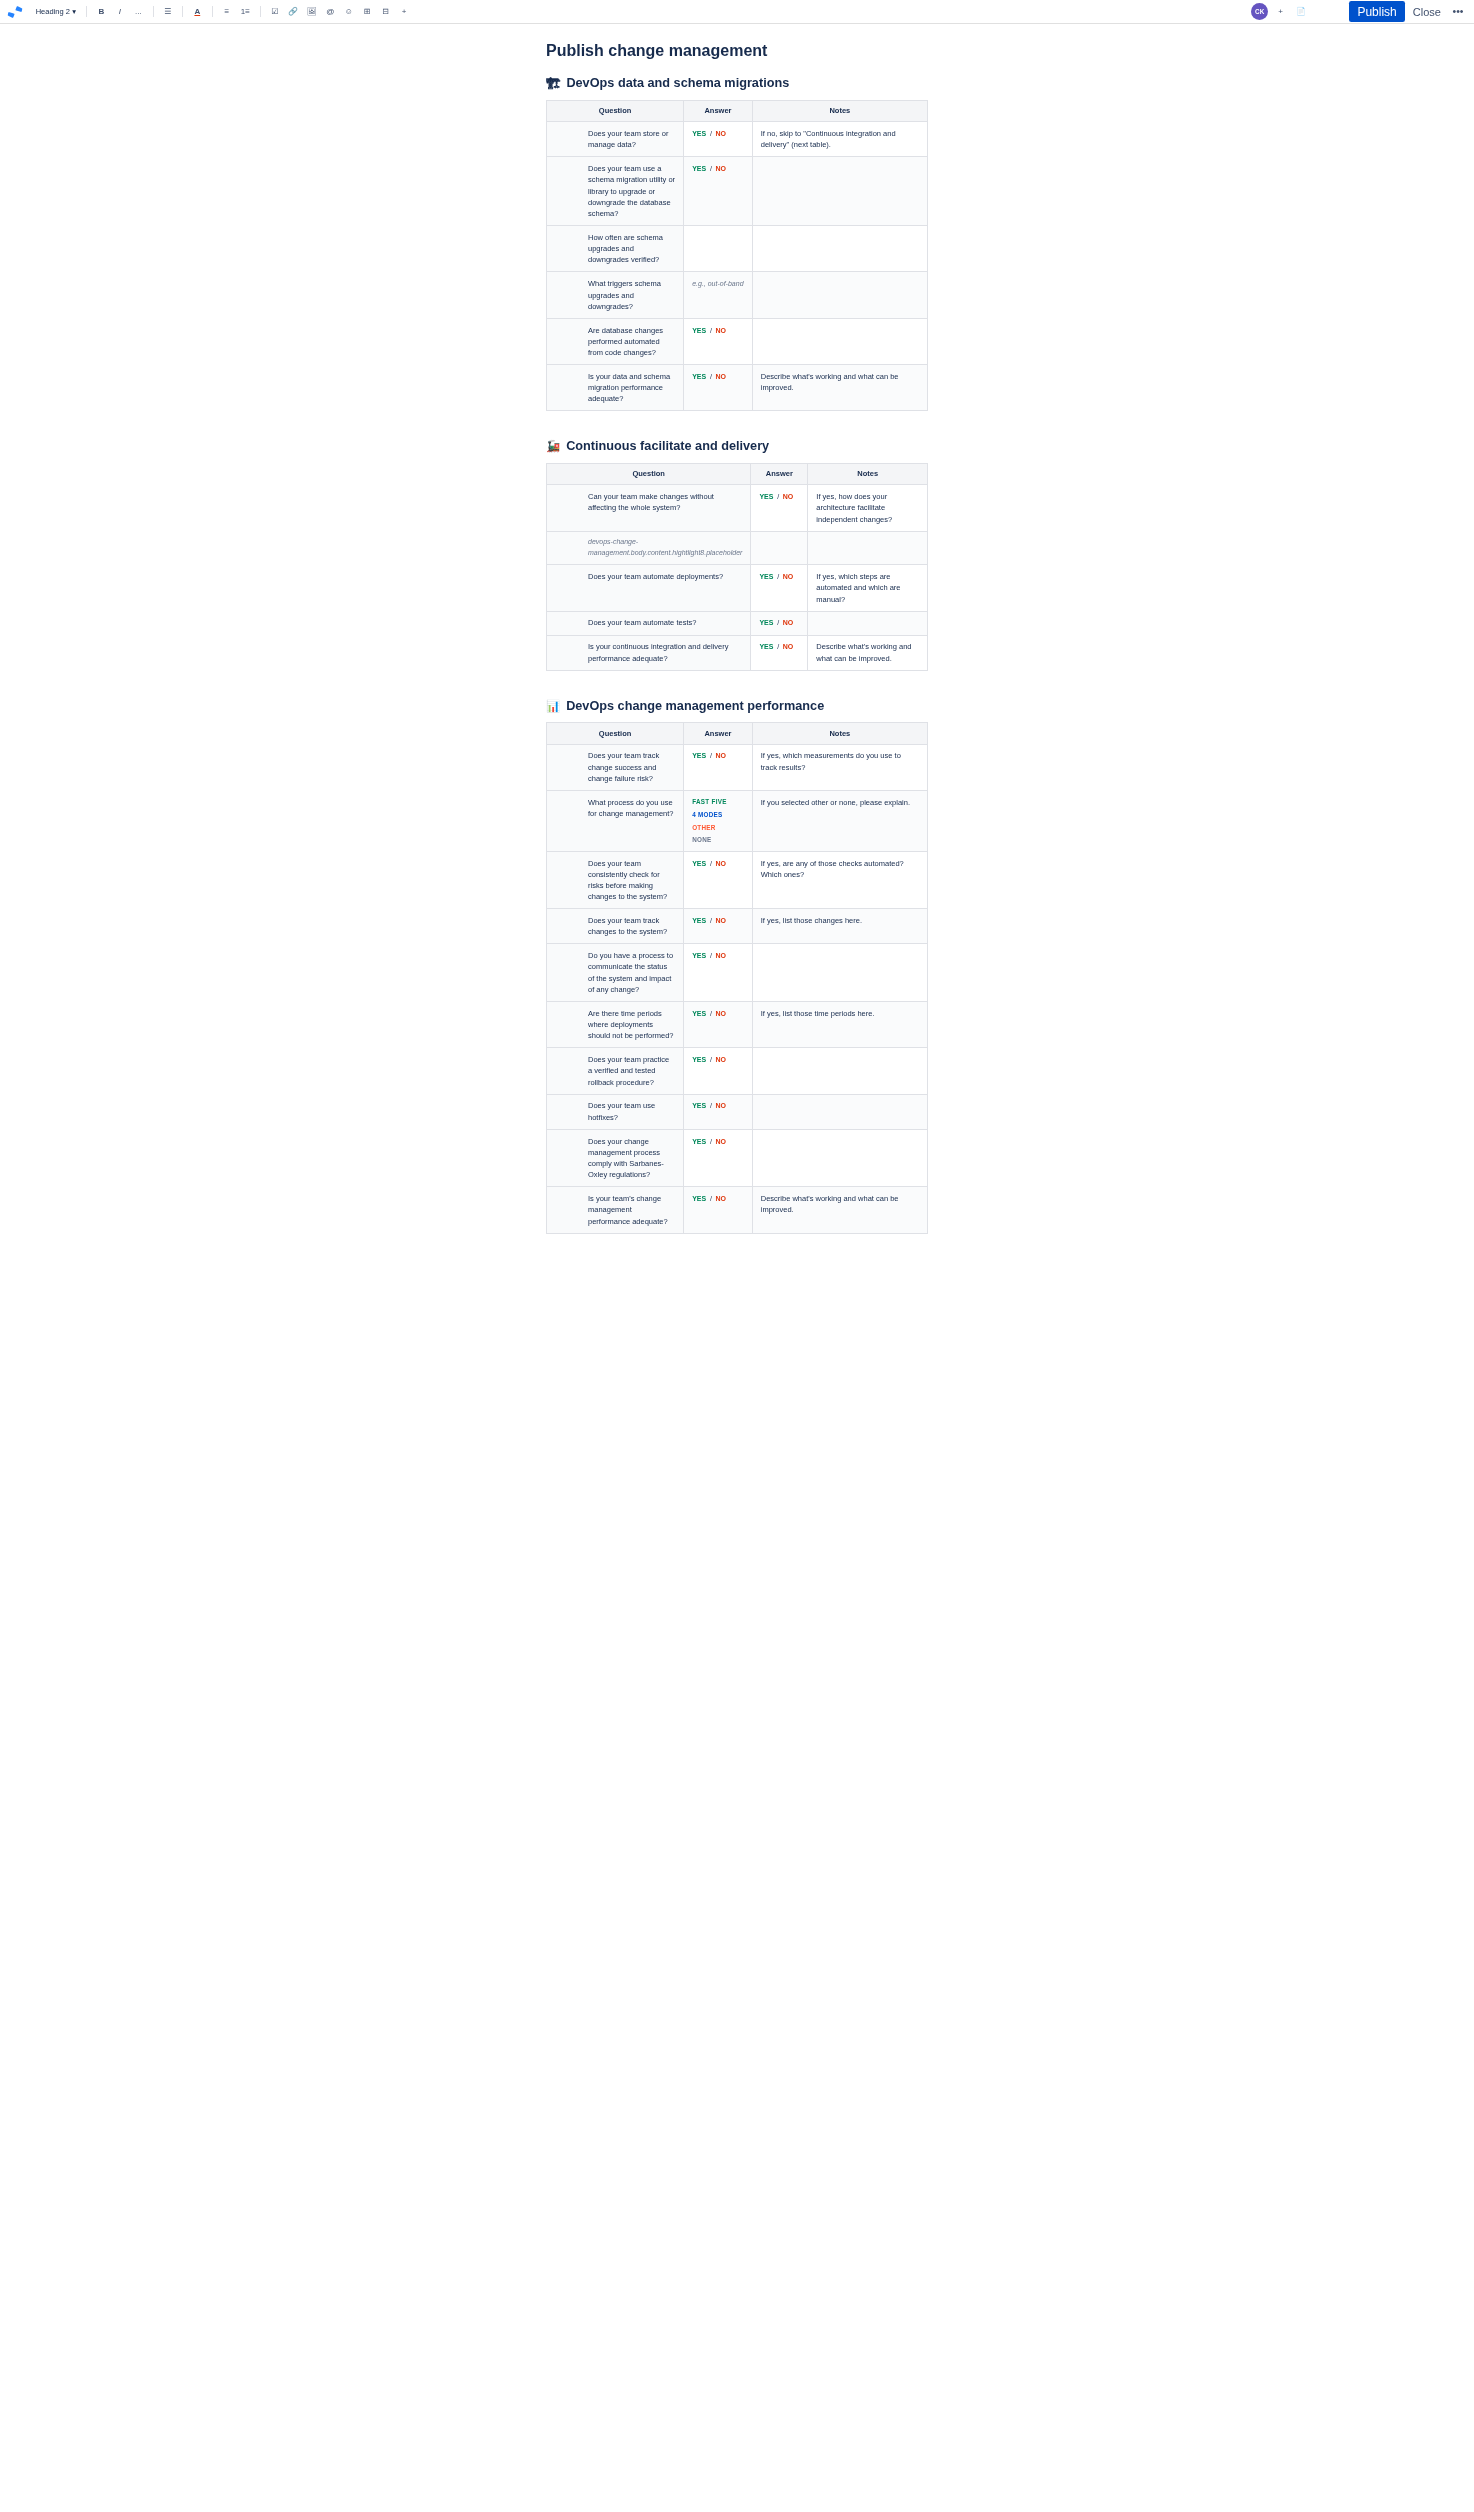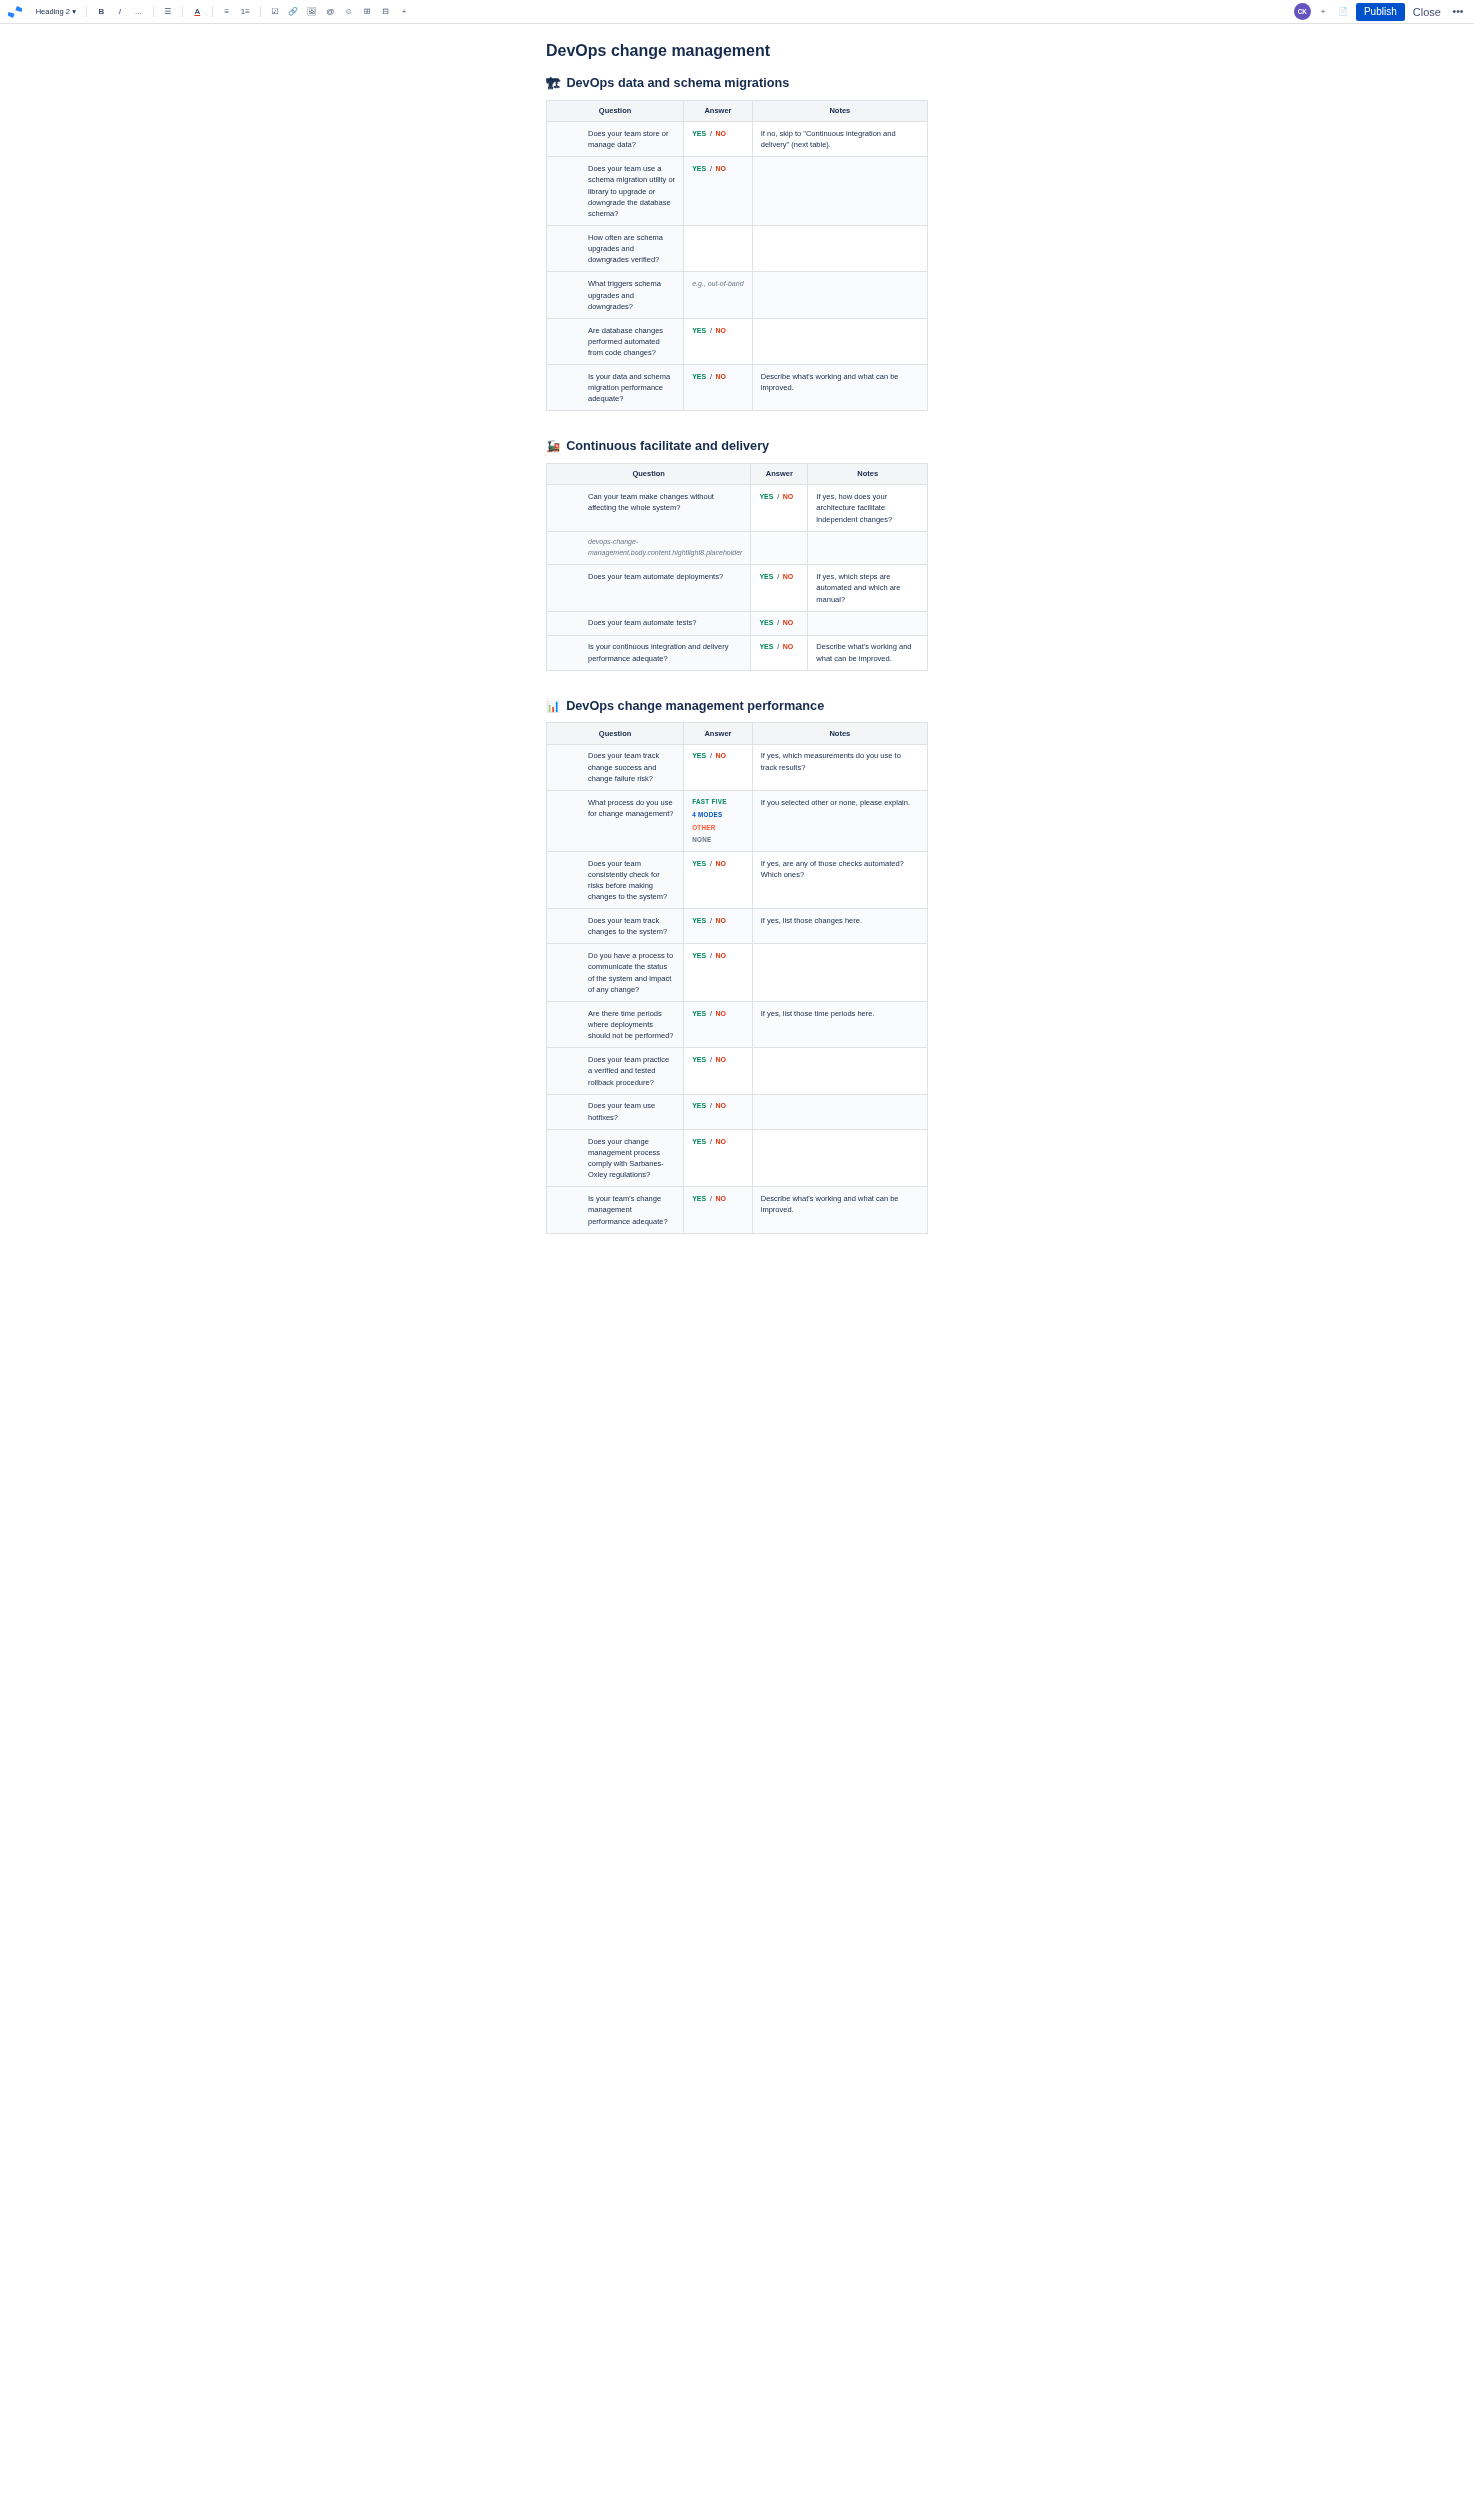--- a/index.html
+++ b/index.html
@@ -77,23 +77,24 @@
       justify-content: center;
       font-size: 6.3px;
       font-weight: 600;
     }
     .toolbar-publish-btn {
       background: #0052cc;
       color: white;
       border: none;
       border-radius: 2.3px;
       padding: 3.5px 8px;
-      font-size: 10px;
+      font-size: 12px;
       font-weight: 500;
       cursor: pointer;
+      margin-left: 36px;
     }
     .toolbar-close-btn {
       background: transparent;
       border: none;
       color: #42526e;
       font-size: 11px;
       cursor: pointer;
       padding: 3.5px 4.6px;
       border-radius: 2.3px;
     }
@@ -283,21 +284,21 @@
   </button>
   <button class="toolbar-publish-btn">Publish</button>
   <button class="toolbar-close-btn">Close</button>
   <button class="toolbar-more-btn">
     <span>•••</span>
   </button>
 </div>
 
 <div class="content">
 
-  <h1 class="page-title">DevOps change management</h1>
+  <h1 class="page-title">Publish change management</h1>
 
   <div class="section">
     <h2 class="section-heading">
       <span class="section-icon">🏗</span>
       <span>DevOps data and schema migrations</span>
     </h2>
     <table class="data-table">
       <colgroup>
         <col class="th-question">
         <col class="th-answer">

